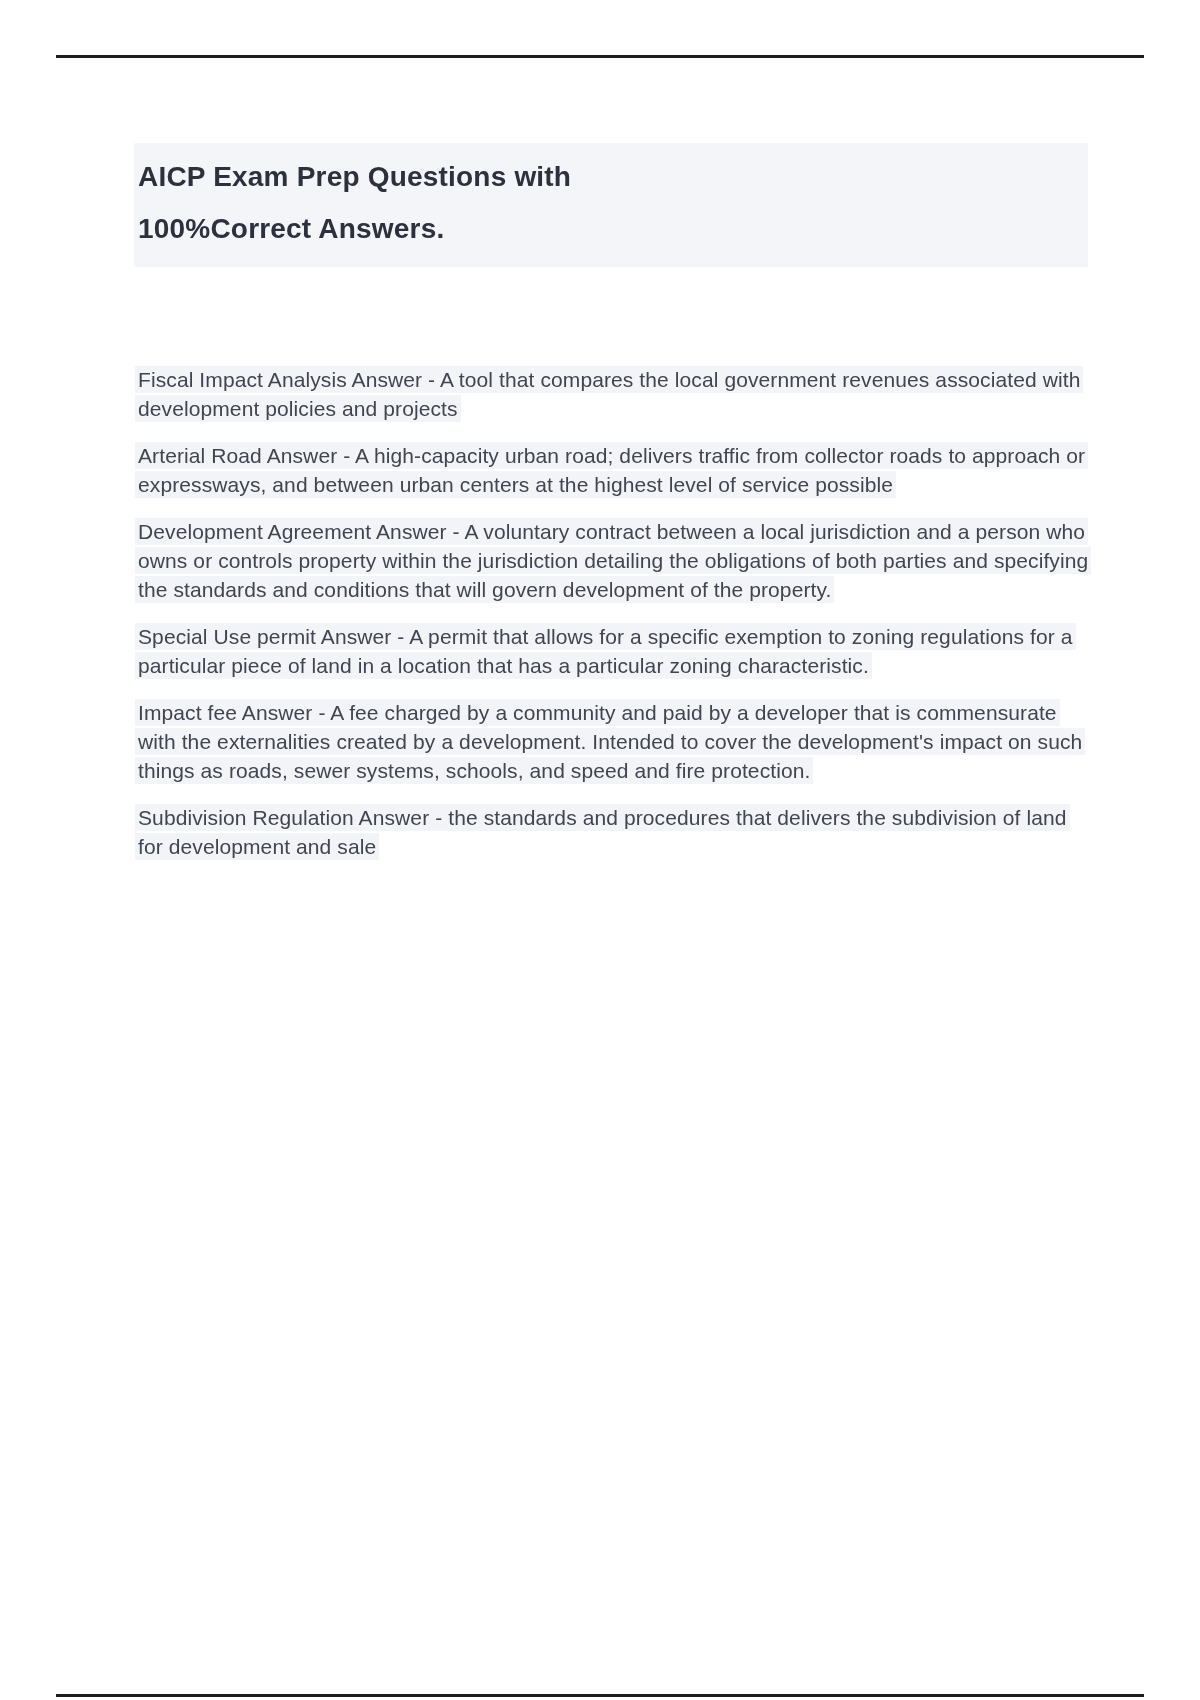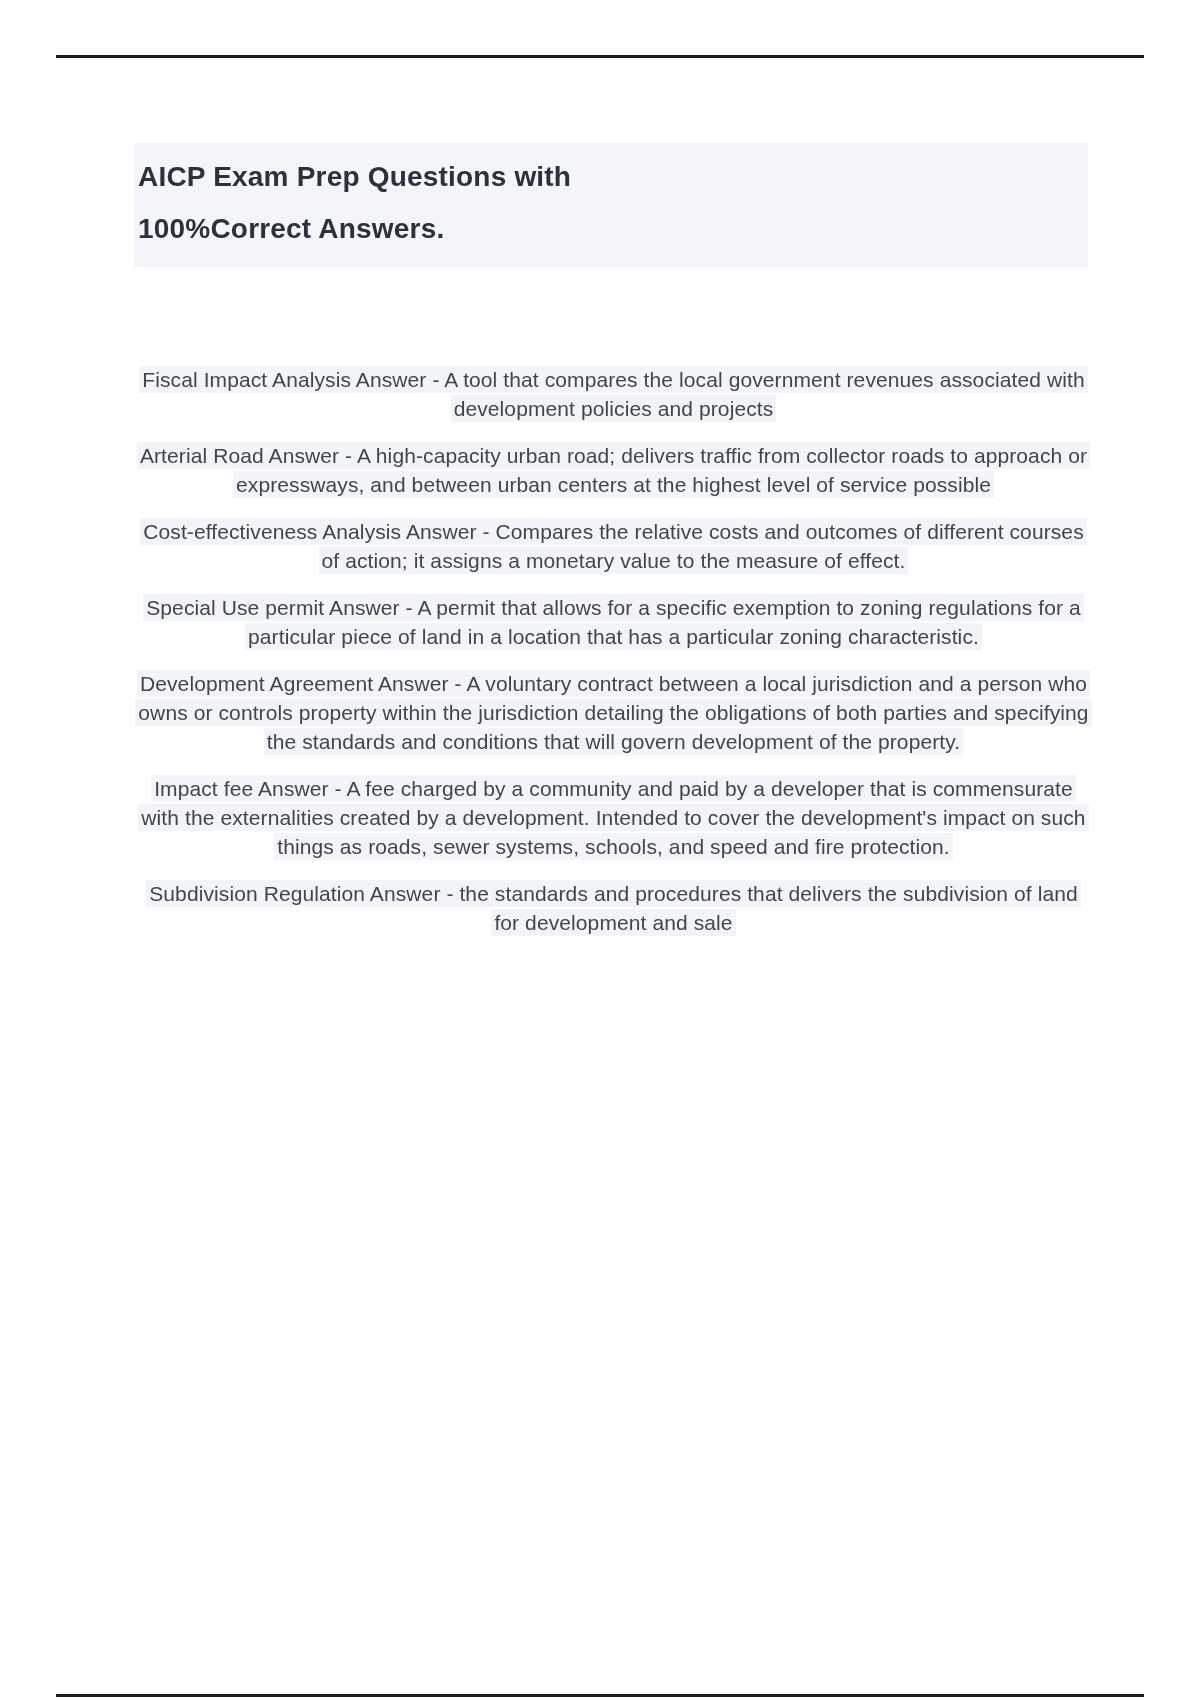--- a/index.html
+++ b/index.html
@@ -39,21 +39,20 @@
     font-weight: bold;
     letter-spacing: 0.2px;
   }
   h1.doc-title .title-line { display: block; }
 
   .qa-list {
     position: absolute;
     top: 365px;
     left: 135px;
     width: 957px;
-    text-align: center;
   }
   p.qa {
     margin: 0 0 18px 0;
     font-size: 21px;
     line-height: 29px;
     color: #41454f;
     letter-spacing: 0.1px;
   }
   p.qa .hl {
     background: #f3f4f8;
@@ -70,22 +69,21 @@
   <div class="rule rule-top"></div>
 
   <h1 class="doc-title">
     <span class="title-line">AICP Exam Prep Questions with</span>
     <span class="title-line">100%Correct Answers.</span>
   </h1>
 
   <div class="qa-list">
     <p class="qa"><span class="hl">Fiscal Impact Analysis Answer - A tool that compares the local government revenues associated with development policies and projects</span></p>
     <p class="qa"><span class="hl">Arterial Road Answer - A high-capacity urban road; delivers traffic from collector roads to approach or expressways, and between urban centers at the highest level of service possible</span></p>
-    <p class="qa"><span class="hl">Cost-effectiveness Analysis Answer - Compares the relative costs and outcomes of different courses of action; it assigns a monetary value to the measure of effect.</span></p>
+    <p class="qa"><span class="hl">Development Agreement Answer - A voluntary contract between a local jurisdiction and a person who owns or controls property within the jurisdiction detailing the obligations of both parties and specifying the standards and conditions that will govern development of the property.</span></p>
     <p class="qa"><span class="hl">Special Use permit Answer - A permit that allows for a specific exemption to zoning regulations for a particular piece of land in a location that has a particular zoning characteristic.</span></p>
-    <p class="qa"><span class="hl">Development Agreement Answer - A voluntary contract between a local jurisdiction and a person who owns or controls property within the jurisdiction detailing the obligations of both parties and specifying the standards and conditions that will govern development of the property.</span></p>
     <p class="qa"><span class="hl">Impact fee Answer - A fee charged by a community and paid by a developer that is commensurate with the externalities created by a development. Intended to cover the development's impact on such things as roads, sewer systems, schools, and speed and fire protection.</span></p>
     <p class="qa"><span class="hl">Subdivision Regulation Answer - the standards and procedures that delivers the subdivision of land for development and sale</span></p>
   </div>
 
   <div class="rule rule-bottom"></div>
 
 </div>
 
 </body></html>

